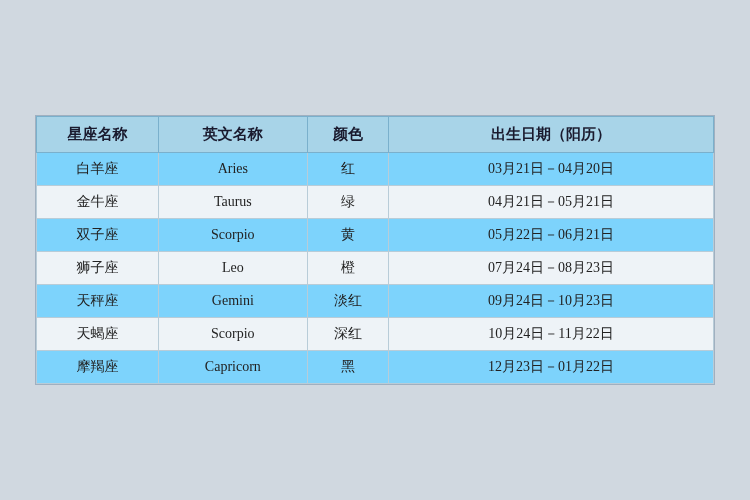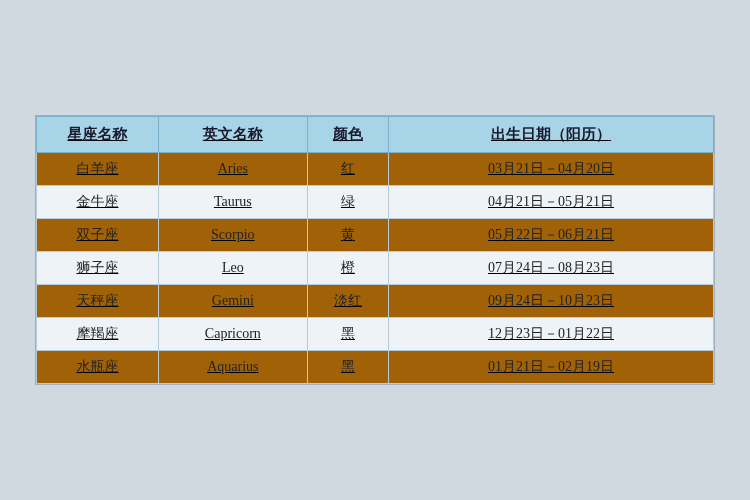--- a/index.html
+++ b/index.html
@@ -20,38 +20,37 @@
 
     .table-container {
       background-color: #f0f4f8;
       border: 1px solid #a0b0c0;
       width: 680px;
     }
 
     table {
       width: 100%;
       border-collapse: collapse;
-      text-decoration: underline;
     }
 
     thead tr {
       background-color: #a8d4e8;
     }
 
     thead th {
       border: 1px solid #7ab0cc;
       padding: 8px 10px;
       text-align: center;
       font-size: 15px;
       font-weight: bold;
       color: #1a1a2e;
     }
 
     tbody tr {
-      background-color: #a16207;
+      background-color: #7dd3fc;
     }
 
     tbody tr:nth-child(even) {
       background-color: #eef3f7;
     }
 
     tbody td {
       border: 1px solid #b8ccd8;
       padding: 7px 10px;
       text-align: center;
@@ -111,26 +110,26 @@
           <td>橙</td>
           <td>07月24日－08月23日</td>
         </tr>
         <tr>
           <td>天秤座</td>
           <td>Gemini</td>
           <td>淡红</td>
           <td>09月24日－10月23日</td>
         </tr>
         <tr>
+          <td>天蝎座</td>
+          <td>Scorpio</td>
+          <td>深红</td>
+          <td>10月24日－11月22日</td>
+        </tr>
+        <tr>
           <td>摩羯座</td>
           <td>Capricorn</td>
           <td>黑</td>
           <td>12月23日－01月22日</td>
-        </tr>
-        <tr>
-          <td>水瓶座</td>
-          <td>Aquarius</td>
-          <td>黑</td>
-          <td>01月21日－02月19日</td>
         </tr>
       </tbody>
   </table>
 </div>
 
 </body></html>

